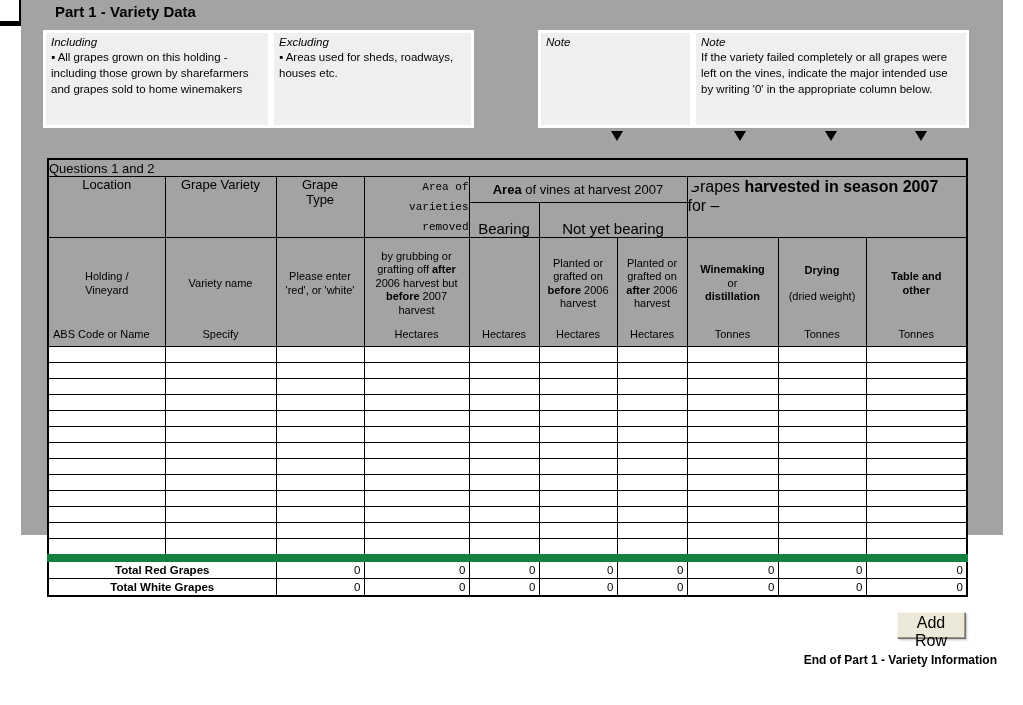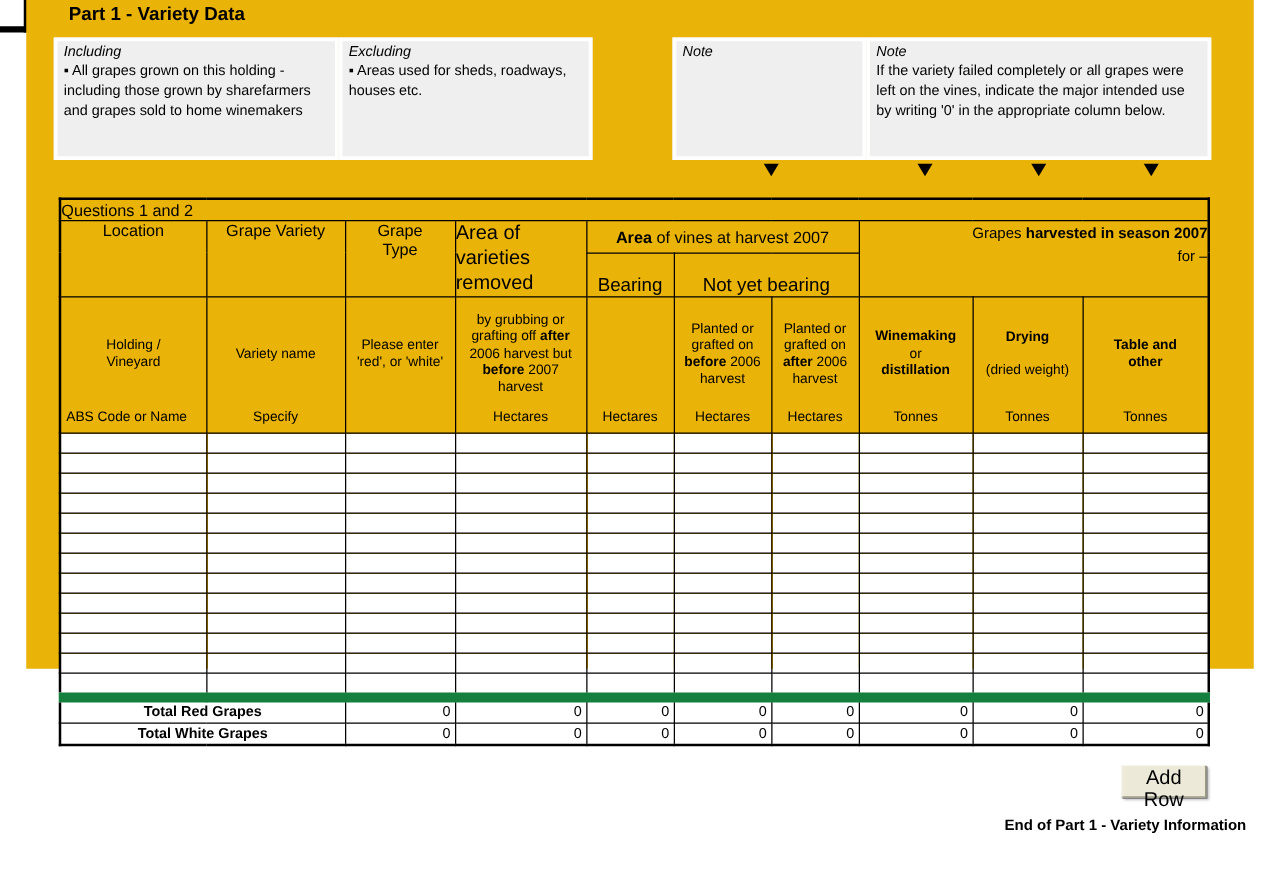--- a/index.html
+++ b/index.html
@@ -6,21 +6,21 @@
   body{
     width:1023px;height:705px;position:relative;overflow:hidden;
     background:#ffffff;
     font-family:"Liberation Sans","DejaVu Sans",sans-serif;
     color:#000;
   }
   
   .cm-v{position:absolute;left:19px;top:0;width:5px;height:26px;background:#000;}
   .cm-h{position:absolute;left:0;top:21px;width:27px;height:5px;background:#000;}
 
-  .panel{position:absolute;left:21px;top:0;width:982px;height:535px;background:#eab308;}
+  .panel{position:absolute;left:21px;top:0;width:982px;height:535px;background:#a3a3a3;}
 
   .page-title{position:absolute;left:34px;top:3px;font-size:15px;font-weight:bold;}
 
   
   .ibox{position:absolute;top:30px;height:98px;background:#efefef;border:3px solid #ffffff;box-sizing:border-box;}
   .ibox.b1{left:22px;width:228px;}
   .ibox.b2{left:250px;width:203px;}
   .ibox.b3{left:517px;width:155px;}
   .ibox.b4{left:672px;width:276px;}
   .ibox-title{font-weight:normal;font-style:italic;font-size:11.5px;padding:3px 5px 0 5px;}
@@ -30,24 +30,24 @@
   .tri{position:absolute;top:131px;width:0;height:0;
        border-left:6px solid transparent;border-right:6px solid transparent;border-top:10px solid #000;}
   .tri.t1{left:590px;} .tri.t2{left:713px;} .tri.t3{left:804px;} .tri.t4{left:894px;}
 
   
   table.vt{position:absolute;left:26px;top:158px;border-collapse:collapse;table-layout:fixed;border:2px solid #000;}
   table.vt th, table.vt td{border:1px solid #000;font-weight:normal;padding:0;overflow:hidden;}
   .cap{height:16px;font-size:13px;font-weight:bold;text-align:left;}
   tr.h1{height:24px;} tr.h2{height:33px;}
   .top-label{vertical-align:top;text-align:center;font-size:13px;padding:2px 4px;white-space:pre-line;}
-  .bold-center{font-weight:bold;font-size:16px;line-height:20px;text-align:left;vertical-align:middle;}
+  .bold-center{font-weight:bold;font-size:11px;line-height:20px;text-align:right;vertical-align:middle;font-family:Liberation Mono, monospace;}
   .area-vines{font-size:13px;text-align:center;vertical-align:middle;}
   .sub-bear{font-weight:bold;font-size:15px;text-align:center;vertical-align:bottom;padding-bottom:5px;}
-  .grapes-h{font-size:12px;text-align:right;vertical-align:top;padding-top:4px;line-height:19px;}
+  .grapes-h{font-size:16px;text-align:left;vertical-align:top;padding-top:4px;line-height:19px;border-radius:26px;}
   .bb{font-weight:bold;}
 
   tr.descrow{height:109px;}
   .desc-cell{vertical-align:top;font-size:11px;line-height:13.5px;text-align:center;}
   .dc{display:flex;flex-direction:column;height:104px;padding:1px 2px;}
   .dc .d{flex:1;display:flex;flex-direction:column;justify-content:center;align-items:center;}
   .dc .u{height:15px;flex:none;}
   .dc .u.left{text-align:left;padding-left:2px;}
   .gap-top{margin-top:12px;}
 

